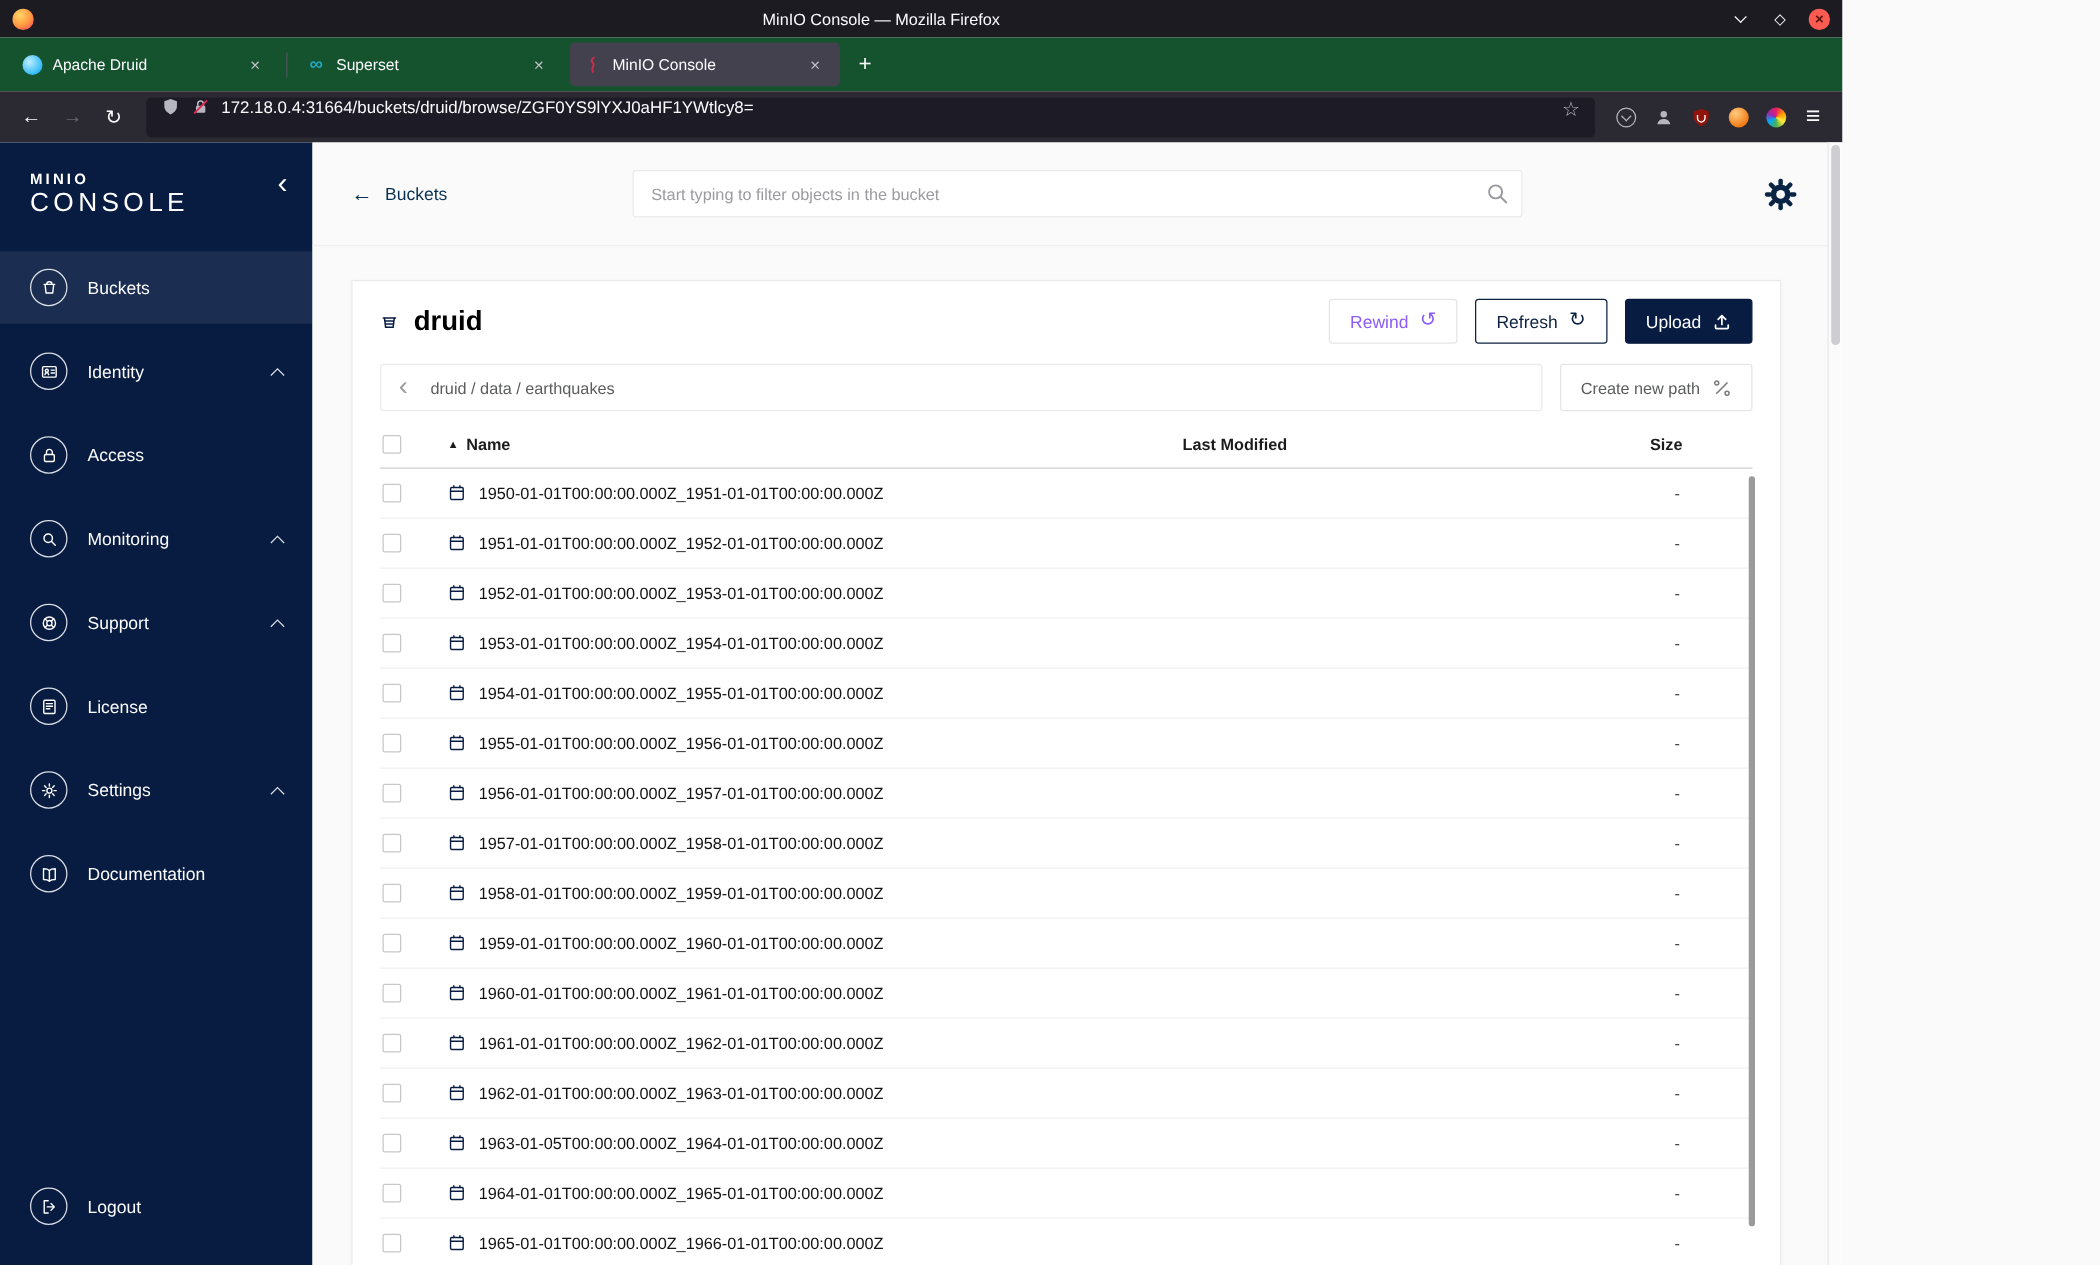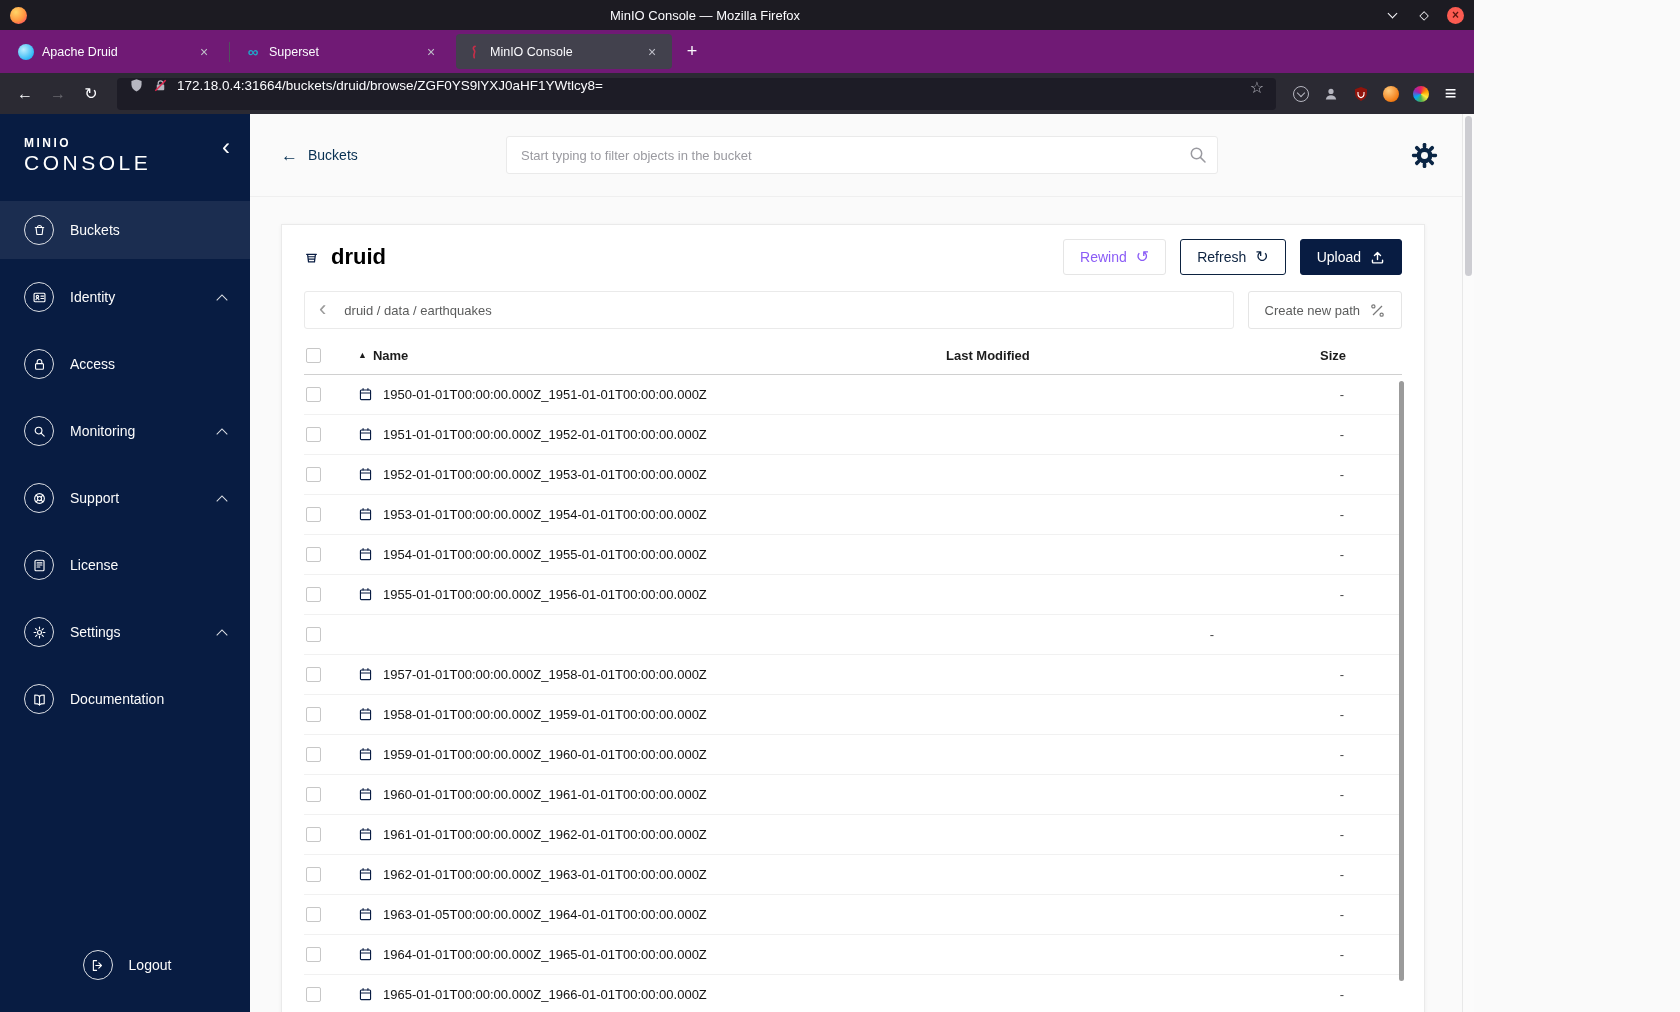--- a/index.html
+++ b/index.html
@@ -9,21 +9,21 @@
 
   
   .titlebar{height:30px;background:#1c1b22;display:flex;align-items:center;padding:0 10px;flex:none;}
   .ff-logo{width:17px;height:17px;border-radius:50%;background:radial-gradient(circle at 35% 30%,#ffd567,#ff9640 55%,#ff3b6b 95%);flex:none;}
   .win-title{flex:1;text-align:center;color:#fbfbfe;font-size:13px;}
   .win-controls{display:flex;align-items:center;gap:14px;color:#fbfbfe;flex:none;}
   .wc{display:flex;align-items:center;justify-content:center;width:18px;height:18px;font-size:12px;cursor:default;}
   .chev-down{width:7px;height:7px;border-right:1.6px solid #fbfbfe;border-bottom:1.6px solid #fbfbfe;transform:rotate(45deg);margin-top:-3px;}
   .wc.close{background:#fc5b51;border-radius:50%;width:17px;height:17px;color:#5a1510;font-weight:bold;font-size:12px;}
 
-  .tabbar{height:43px;background:#701a75;display:flex;align-items:center;padding:4px 8px;gap:5px;flex:none;}
+  .tabbar{height:43px;background:#14532d;display:flex;align-items:center;padding:4px 8px;gap:5px;flex:none;}
   .tab{width:216px;height:35px;border-radius:4px;display:flex;align-items:center;gap:8px;padding:0 10px;color:#fbfbfe;font-size:12.5px;position:relative;cursor:default;}
   .tab.active{background:#42414d;}
   .tab-title{flex:1;white-space:nowrap;overflow:hidden;}
   .tab-close{color:#bfbfc9;font-size:14px;width:20px;height:20px;display:flex;align-items:center;justify-content:center;border-radius:3px;flex:none;}
   .tab-sep{width:1px;height:20px;background:#52525e;flex:none;}
   .newtab{width:30px;height:30px;display:flex;align-items:center;justify-content:center;color:#fbfbfe;font-size:18px;border-radius:4px;}
   .tico{width:16px;height:16px;flex:none;display:flex;align-items:center;justify-content:center;}
   .tico.druid{border-radius:50%;background:radial-gradient(circle at 35% 35%,#bdeeff,#29b6f6 75%);}
   .tico.superset{color:#20a7c9;font-weight:bold;font-size:15px;}
 
@@ -46,21 +46,21 @@
   .logo-row{display:flex;align-items:flex-start;justify-content:space-between;padding:0 20px 0 24px;}
   .logo-minio{font-size:12px;font-weight:bold;letter-spacing:2.5px;}
   .logo-console{font-size:21px;letter-spacing:3.5px;font-weight:400;margin-top:1px;}
   .collapse{color:#fff;font-size:24px;line-height:0.9;cursor:default;}
   .nav-list{margin-top:26px;display:flex;flex-direction:column;}
   .nav-item{display:flex;align-items:center;gap:16px;padding:14px 20px 14px 24px;margin-bottom:9px;font-size:14px;color:#fcfcfc;cursor:default;}
   .nav-item.active{background:rgba(255,255,255,0.08);}
   .nav-ico{width:30px;height:30px;border:1px solid rgba(255,255,255,0.85);border-radius:50%;display:flex;align-items:center;justify-content:center;flex:none;}
   .nav-ico svg{width:15px;height:15px;stroke:#fff;fill:none;stroke-width:1.2;stroke-linecap:round;stroke-linejoin:round;}
   .chev-up{width:8px;height:8px;border-left:1.5px solid rgba(255,255,255,.85);border-top:1.5px solid rgba(255,255,255,.85);transform:rotate(45deg);margin-left:auto;margin-right:4px;margin-top:5px;}
-  .nav-item.logout{margin-top:auto;margin-bottom:0;justify-content:center;}
+  .nav-item.logout{margin-top:auto;margin-bottom:0;}
 
   .main{flex:1;position:relative;background:#fafafa;min-width:0;display:flex;flex-direction:column;overflow:hidden;}
   .content-header{height:83px;position:relative;display:flex;align-items:center;padding:0 36px 0 31px;flex:none;border-bottom:1px solid #efefef;}
   .back-link{display:flex;align-items:center;gap:10px;color:#073052;font-size:14px;cursor:default;}
   .back-arrow{font-size:17px;line-height:1;}
   .search-wrap{position:absolute;left:50%;transform:translateX(-50%);width:712px;height:38px;}
   .search-wrap input{width:100%;height:100%;border:1px solid #eaeaea;border-radius:3px;background:#fff;padding:0 44px 0 14px;font-size:13px;color:#111;font-family:inherit;outline:none;}
   .search-wrap input::placeholder{color:#9a9aa0;}
   .search-ico{position:absolute;right:11px;top:50%;transform:translateY(-50%);display:flex;}
   .gear-btn{margin-left:auto;display:flex;align-items:center;}
@@ -496,20 +496,29 @@
                     <span class="obj-name">1955-01-01T00:00:00.000Z_1956-01-01T00:00:00.000Z</span>
                   </span>
                   <span></span>
                   <span class="cell-size">-</span>
                 </div>
 
                 <div class="trow">
                   <span class="cell-check">
                     <span class="checkbox"></span>
                   </span>
+                  <span class="cell-name">
+                    <span class="file-ico">
+                      <svg viewBox="0 0 16 16">
+                        <rect x="2.6" y="3.2" width="10.8" height="10.2" rx="1"></rect>
+                        <path d="M5.4 1.7v1.5M10.6 1.7v1.5M2.6 6.4h10.8"></path>
+                      </svg>
+                    </span>
+                    <span class="obj-name">1956-01-01T00:00:00.000Z_1957-01-01T00:00:00.000Z</span>
+                  </span>
                   <span></span>
                   <span class="cell-size">-</span>
                 </div>
 
                 <div class="trow">
                   <span class="cell-check">
                     <span class="checkbox"></span>
                   </span>
                   <span class="cell-name">
                     <span class="file-ico">

